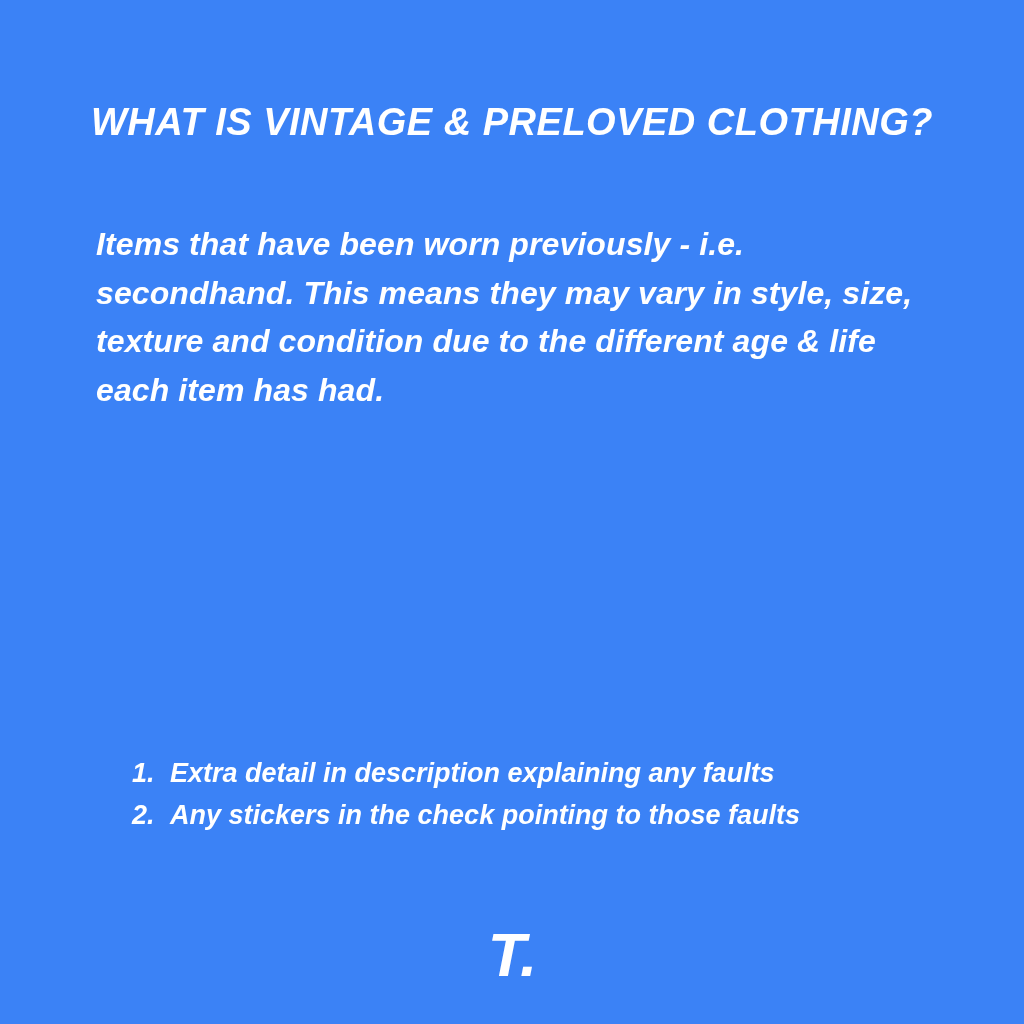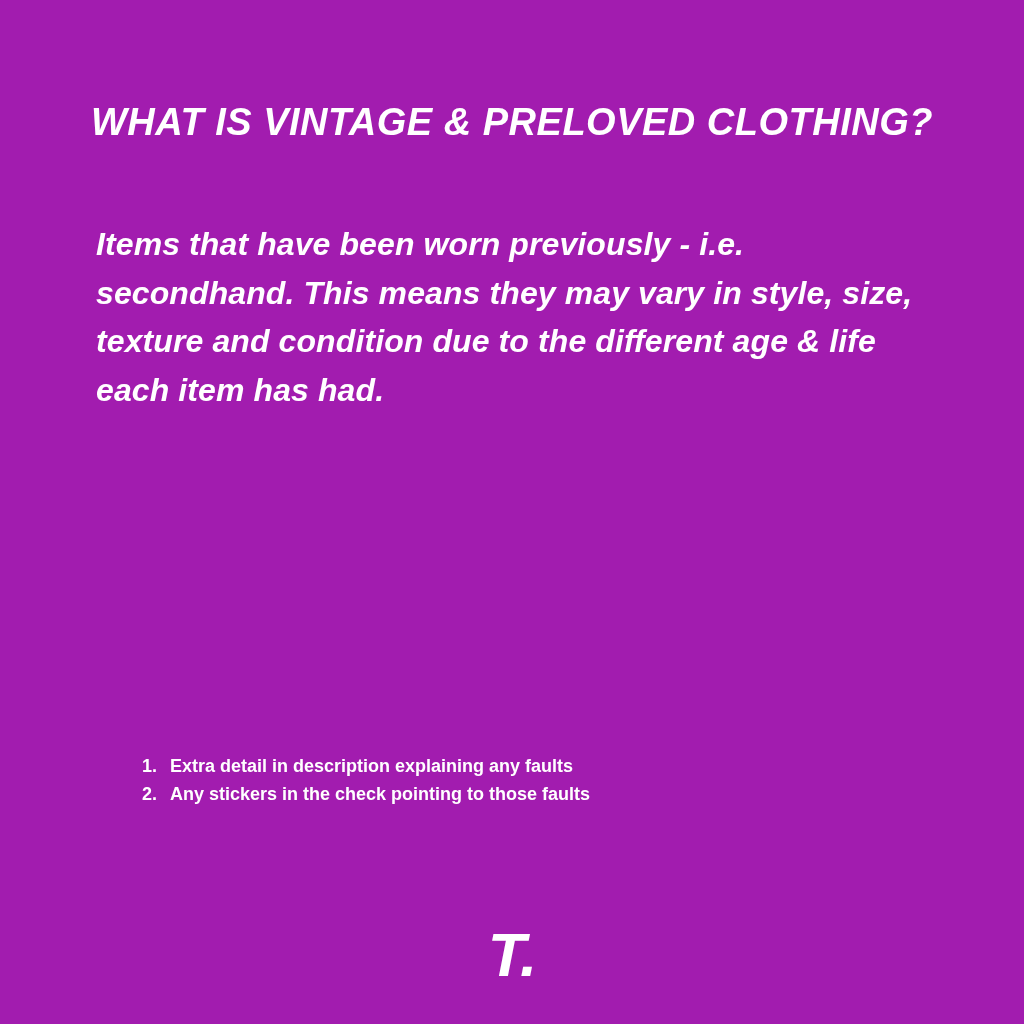--- a/index.html
+++ b/index.html
@@ -11,21 +11,21 @@
     height: 1024px;
     background: #000000;
     font-family: "Liberation Sans", sans-serif;
     color: #ffffff;
     overflow: hidden;
   }
   .page {
     position: relative;
     width: 1024px;
     height: 1024px;
-    background: #a21caf;
+    background: #3b82f6;
     box-sizing: border-box;
   }
   .heading {
     font-weight: bold;
     font-style: italic;
     text-align: center;
     color: #ffffff;
     letter-spacing: 0.5px;
     line-height: 1.12;
   }
@@ -72,21 +72,22 @@
     top: 752px;
     left: 118px;
     width: 840px;
     margin: 0;
     padding: 0 0 0 44px;
     list-style-position: outside;
     list-style-type: decimal;
   }
   #checklist li {
     font-weight: bold;
-    font-size: 18px;
+    font-style: italic;
+    font-size: 27px;
     line-height: 1.56;
     color: #ffffff;
     padding-left: 8px;
   }
   .logo {
     position: absolute;
     left: 0;
     top: 924px;
     width: 1024px;
     text-align: center;

